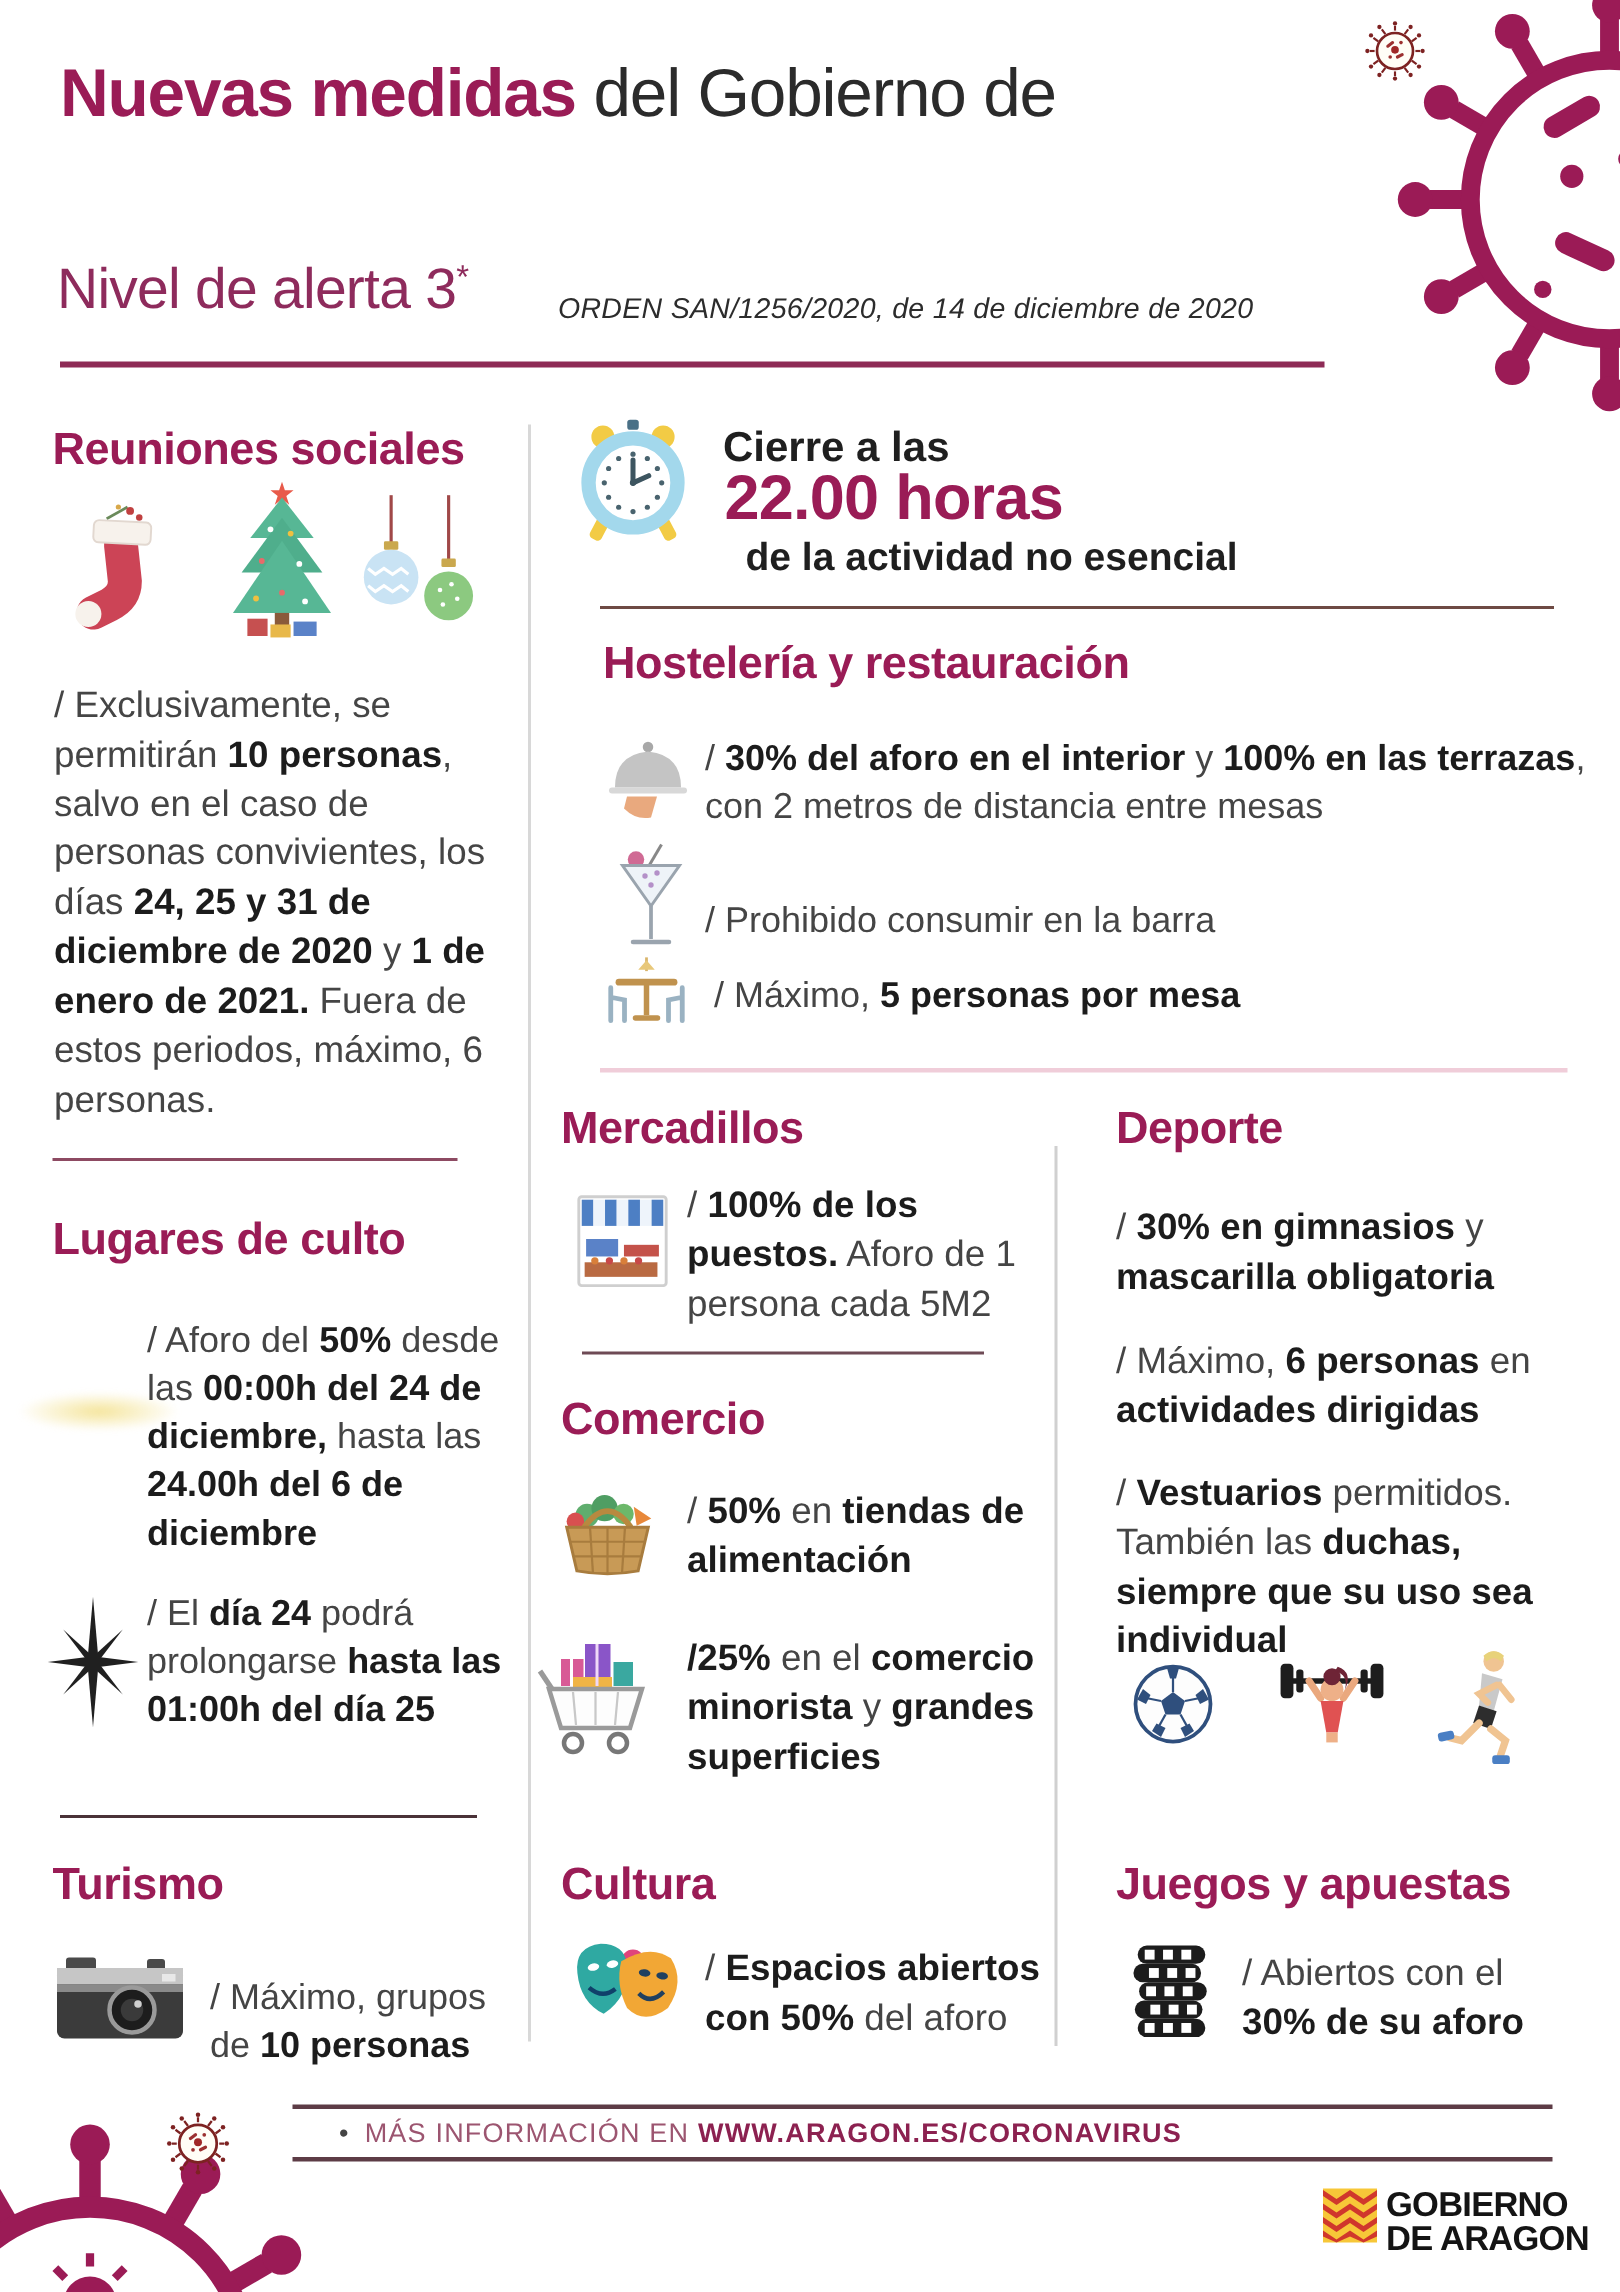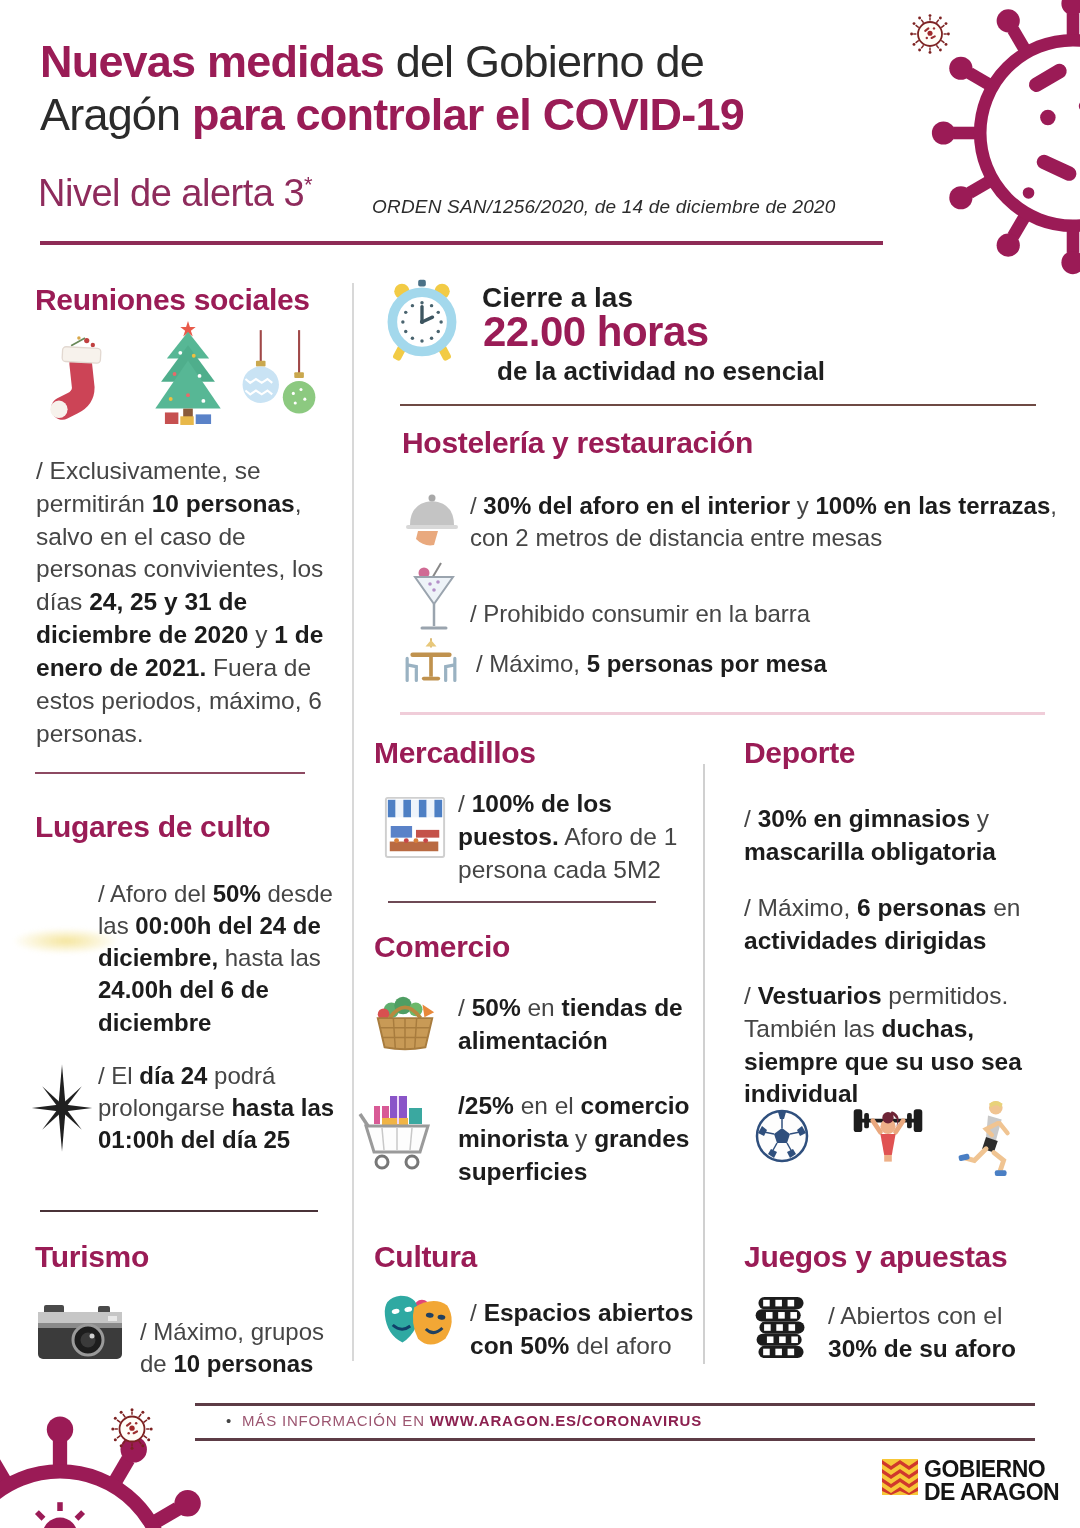--- a/index.html
+++ b/index.html
@@ -13,33 +13,32 @@
   .seg-b{font-weight:800;color:#1c1c1c;}
   .seg-m{font-weight:800;color:#9a1c56;}
   .hrule{position:absolute;height:2px;background:#6e4450;}
   .vrule{position:absolute;width:2px;background:#d8d8d8;}
   .title{font-size:45px;line-height:1.17;color:#2b2b2b;font-weight:400;letter-spacing:-0.8px;}
   .alert{font-size:38px;color:#8e2b5c;font-weight:400;letter-spacing:-0.5px;}
   .order{font-size:19px;font-style:italic;font-weight:400;color:#2c2c2c;letter-spacing:0.2px;}
   .closure-pre{font-size:28px;font-weight:800;color:#1f1f1f;}
   .closure-time{font-size:42px;font-weight:800;color:#9a1c56;letter-spacing:-0.5px;}
   .closure-post{font-size:26px;font-weight:800;color:#1f1f1f;padding-left:14px;}
-  .footer-info{font-size:15px;letter-spacing:0.8px;color:#9c5570;font-weight:400;}
+  .footer-info{font-size:18px;letter-spacing:0.8px;color:#9c5570;font-weight:400;}
   .footer-info .seg-b{color:#8c2150;font-weight:800;}
   .logo-text{font-size:23px;font-weight:800;line-height:0.98;color:#141414;letter-spacing:-0.5px;}
   .glow{width:108px;height:26px;border-radius:50%;
     background:radial-gradient(ellipse at center, rgba(242,222,130,0.8), rgba(242,222,130,0) 70%);
     filter:blur(2px);}
 </style>
 </head>
 <body>
 
 <div class="abs title" style="left:40px;top:36px;width:850px;">
   <div><span class="seg-m">Nuevas medidas</span><span> del Gobierno de</span></div>
-  <div><span>Aragón </span><span class="seg-m">para controlar el COVID-19</span></div>
 </div>
 
 <div class="abs alert" style="left:38px;top:172px;"><span>Nivel de alerta 3</span><sup style="font-size:22px;">*</sup></div>
 <div class="abs order" style="left:372px;top:196px;">ORDEN SAN/1256/2020, de 14 de diciembre de 2020</div>
 
 <div class="hrule" style="left:40px;top:241px;width:843px;height:4px;background:#8e2b56;"></div>
 
 <svg class="abs" style="left:928px;top:-12px;" width="290" height="290" viewBox="0 0 300 300">
   <g stroke="#9b1b56" stroke-width="13" fill="none">
     <line x1="246" y1="150" x2="274" y2="150"></line>

